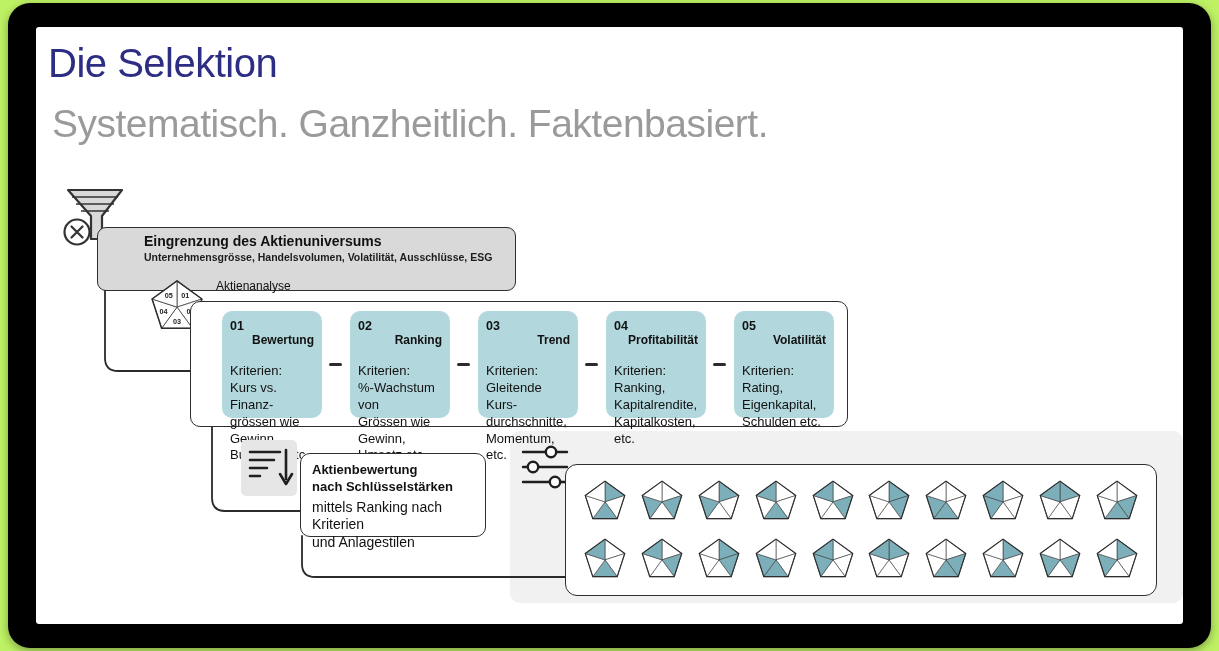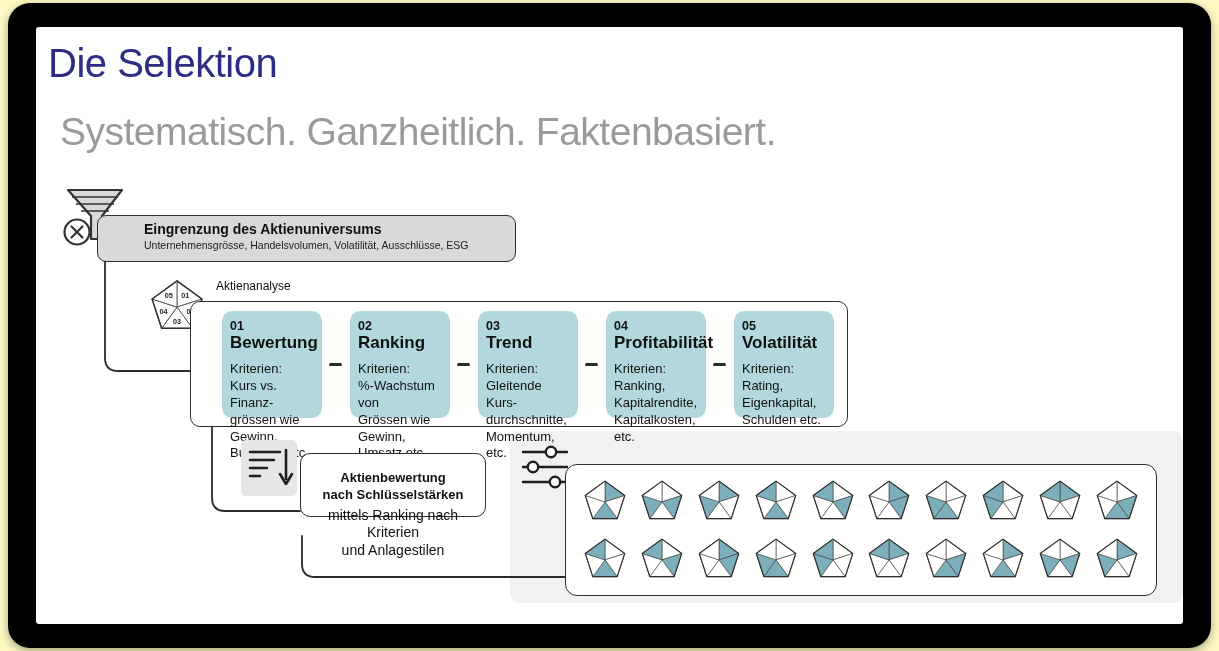--- a/index.html
+++ b/index.html
@@ -1,44 +1,44 @@
 <!DOCTYPE html>
 <html style="--title: #2D2E83; --subtitle: #9A9A9A; --gray-box: #D9D9D9; --factor-box: #B2D8DD; --pentagon-fill: #7CAFBA; --panel-bg: #F1F1F1;"><head>
 <meta charset="utf-8">
 <style>
   html,body{margin:0;padding:0;background:#fff;font-family:"Liberation Sans",sans-serif;}
-  .stage{position:relative;width:1219px;height:651px;background:#fef9c3;overflow:hidden;}
+  .stage{position:relative;width:1219px;height:651px;background:#bef264;overflow:hidden;}
   .frame{position:absolute;left:8px;top:3px;width:1203px;height:645px;background:#000;border-radius:22px;box-shadow:0 3px 10px rgba(0,0,0,.35);}
   .slide{position:absolute;left:36px;top:27px;width:1147px;height:597px;background:#fff;border-radius:3px;}
   .slide *{box-sizing:border-box;}
   .el{position:absolute;z-index:2;}
   .connectors{position:absolute;left:0;top:0;width:100%;height:100%;z-index:1;pointer-events:none;}
   .panel-bg{position:absolute;left:474px;top:404px;width:673px;height:172px;background:var(--panel-bg,#f1f1f1);border-radius:10px;z-index:0;}
 
   h1.title{left:12px;top:14px;margin:0;font-size:40px;line-height:1.1;font-weight:500;color:var(--title,#2D2E83);letter-spacing:-.5px;}
-  h2.subtitle{left:12px;top:72px;margin:12px;font-size:39px;line-height:1.1;font-weight:400;color:var(--subtitle,#9A9A9A);letter-spacing:-.5px;}
+  h2.subtitle{left:12px;top:72px;margin:4px;font-size:39px;line-height:1.1;font-weight:400;color:var(--subtitle,#9A9A9A);letter-spacing:-.5px;}
 
   .funnel-icon{left:24px;top:158px;width:70px;height:66px;}
-  .universe-box{left:61px;top:188px;width:419px;height:47px;background:var(--gray-box,#D9D9D9);border:1.8px solid #2e2e2e;border-radius:9px;padding:5px 15px 0 46px;}
+  .universe-box{left:61px;top:200px;width:419px;height:64px;background:var(--gray-box,#D9D9D9);border:1.8px solid #2e2e2e;border-radius:9px;padding:5px 15px 0 46px;}
   .universe-title{font-size:14px;font-weight:bold;color:#111;}
-  .universe-sub{font-size:10.5px;font-weight:normal;color:#1c1c1c;margin-top:2px;}
+  .universe-sub{font-size:10.5px;font-weight:bold;color:#1c1c1c;margin-top:2px;}
 
   .analysis-icon{left:112px;top:250px;width:58px;height:58px;}
   .analysis-label{left:180px;top:252px;font-size:12px;font-weight:500;color:#111;}
   .analysis-box{left:154px;top:274px;width:658px;height:126px;background:#fff;border:1.8px solid #2e2e2e;border-radius:10px;}
   .factor{top:284px;width:100px;height:107px;background:var(--factor-box,#B2D8DD);border-radius:10px;padding:8px 8px;}
   .factor.f0{left:186px}.factor.f1{left:314px}.factor.f2{left:442px}.factor.f3{left:570px}.factor.f4{left:698px}
   .f-num{font-size:12.5px;font-weight:bold;color:#111;}
-  .f-name{font-size:17px;font-weight:bold;color:#111;margin-bottom:8px;}
+  .f-name{font-size:12px;font-weight:bold;color:#111;margin-bottom:16px;text-align:right;}
   .f-crit{font-size:13px;line-height:1.3;color:#111;white-space:pre-line;}
   .dash{top:336px;width:13px;height:3px;background:#2b2b2b;border-radius:2px;}
   .dash.d0{left:293px}.dash.d1{left:421px}.dash.d2{left:549px}.dash.d3{left:677px}
 
   .rank-icon{left:204px;top:412px;width:58px;height:58px;}
-  .rank-box{left:264px;top:426px;width:186px;height:64px;background:#fff;border:1.8px solid #2e2e2e;border-radius:10px;padding:16px 11px;text-align:center;}
+  .rank-box{left:264px;top:426px;width:186px;height:84px;background:#fff;border:1.8px solid #2e2e2e;border-radius:10px;padding:8px 11px;}
   .rank-title{font-size:13px;font-weight:bold;line-height:1.3;color:#111;white-space:pre-line;}
   .rank-sub{font-size:14px;line-height:1.25;margin-top:3px;color:#111;white-space:pre-line;}
 
   .sliders-icon{left:482px;top:412px;width:54px;height:58px;}
   .portfolio-title{left:552px;top:417px;width:586px;font-size:15px;font-weight:bold;color:#111;}
   .portfolio-box{left:529px;top:437px;width:592px;height:132px;background:#fff;border:1.8px solid #2e2e2e;border-radius:12px;display:flex;flex-direction:column;justify-content:center;gap:12px;padding:6px 16px;}
   .pent-row{display:flex;justify-content:space-between;}
   .pent{width:46px;height:46px;display:block;}
   .pent svg{width:100%;height:100%;display:block;}
 </style>

